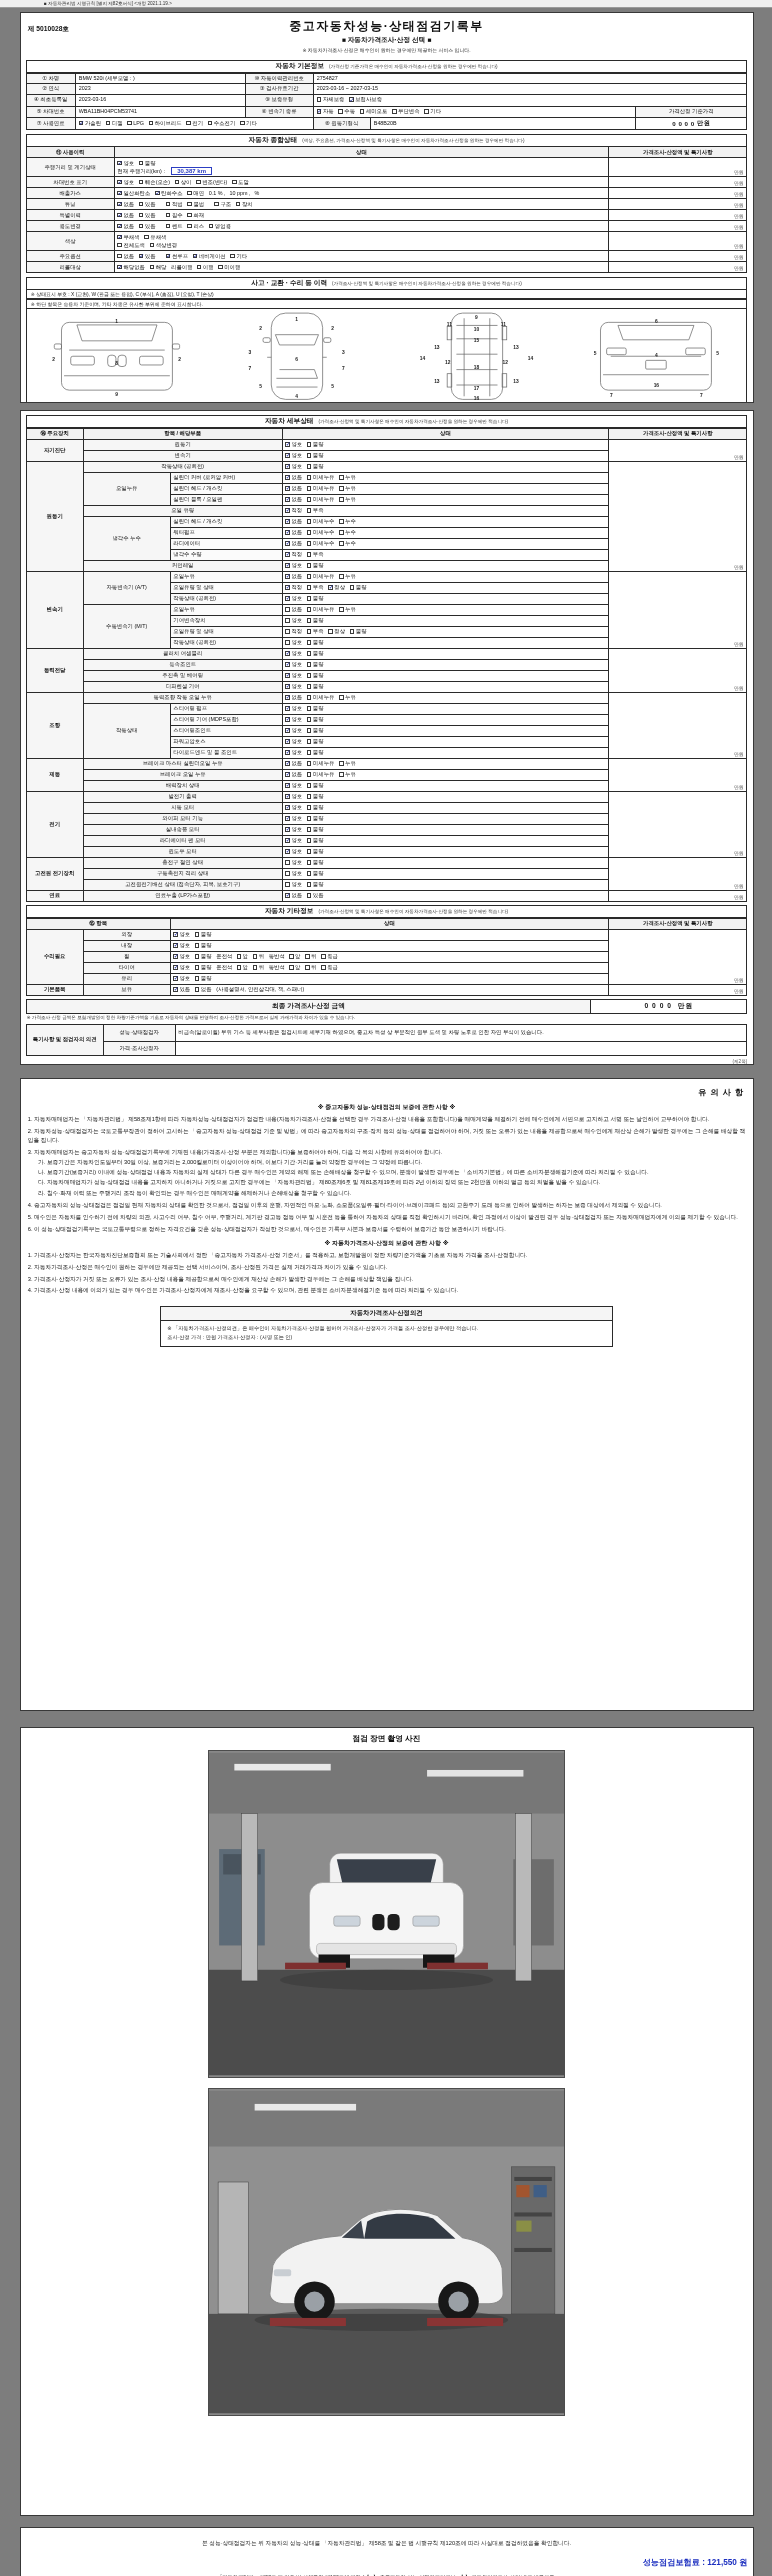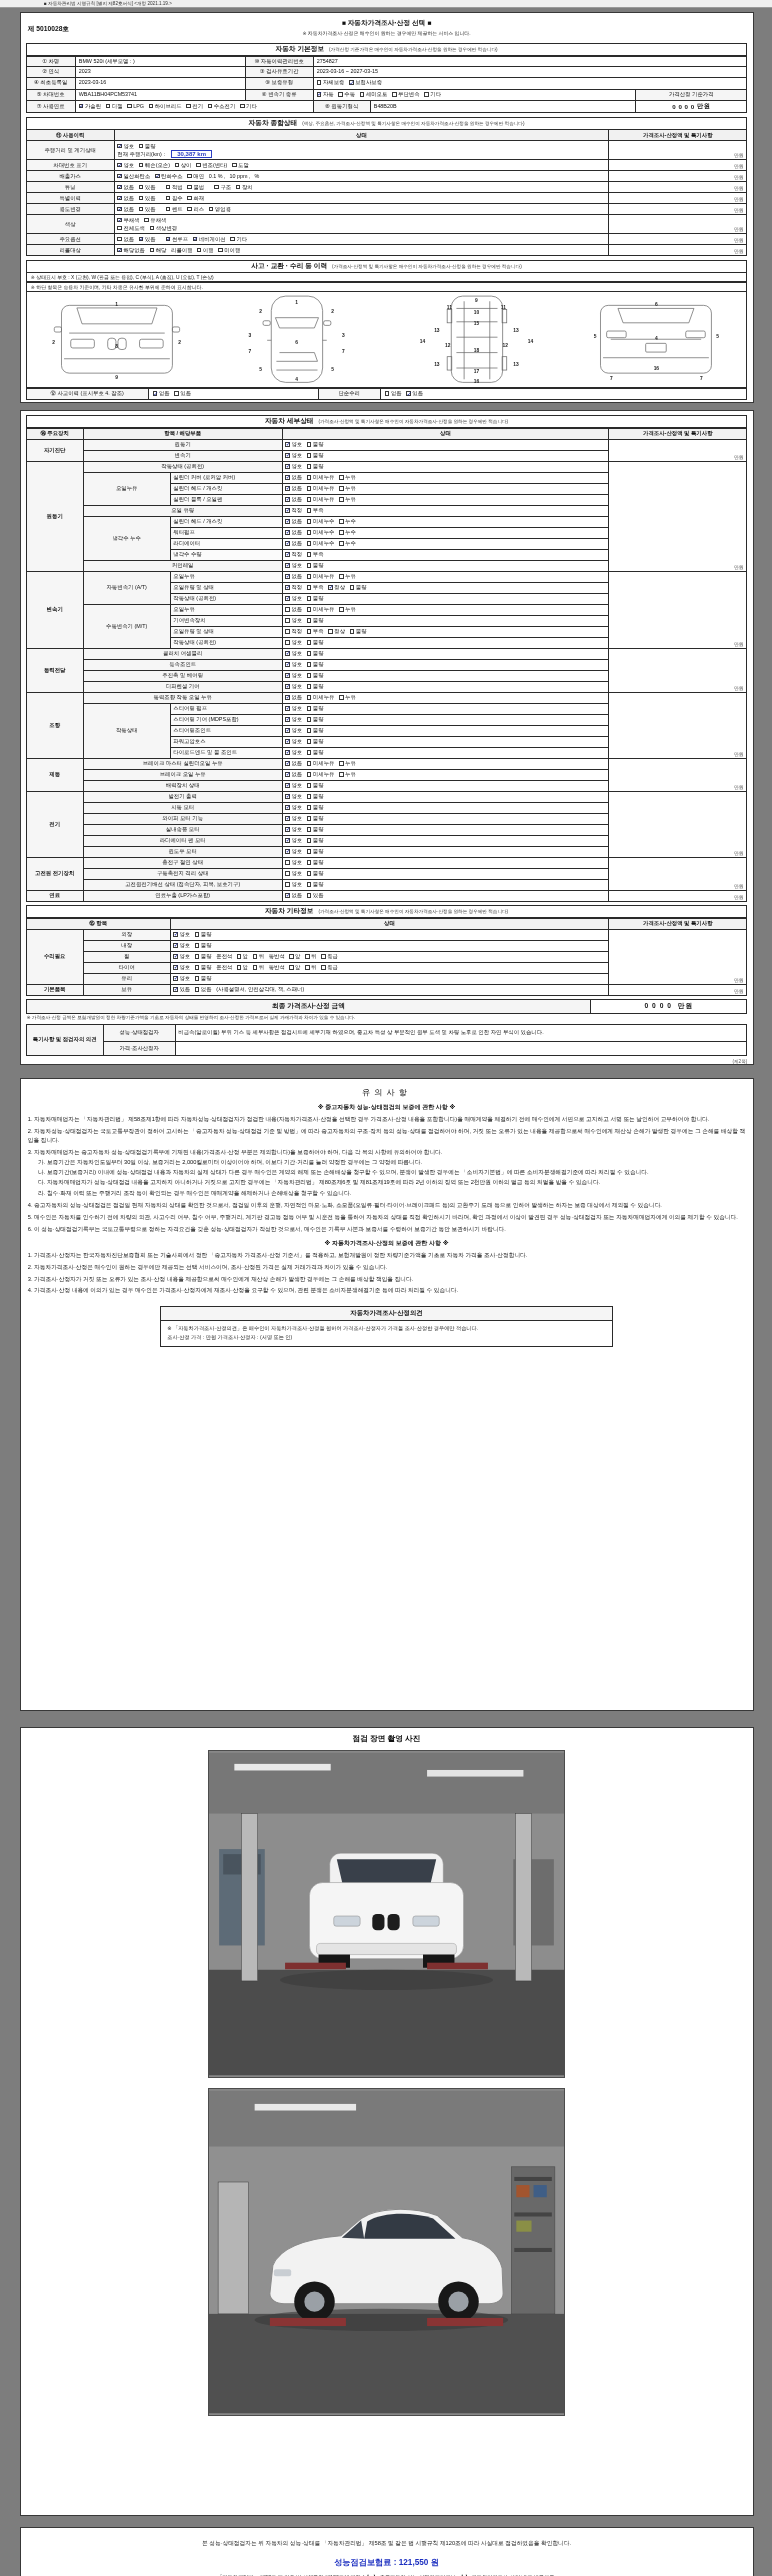--- a/index.html
+++ b/index.html
@@ -56,46 +56,47 @@
 .hcell{padding:1px 4.1px;font-size:5.4px;display:flex;align-items:center}
 .hlbl{background:#f6f6f6;border-right:0.5px solid #2a2a2a;justify-content:center}
 .hl1{width:122px}.hs1{width:170px;border-right:0.5px solid #2a2a2a}.hl2{width:62px}
 .mt-1{margin-top:-0.5px}
 
 .finalbar{display:flex;border:0.5px solid #2a2a2a;margin-top:3.1px;font-weight:bold}
 .final-l{flex:1;text-align:center;padding:2.1px;font-size:6.7px;border-right:0.5px solid #2a2a2a;background:#f5f5f5}
 .final-v{width:155px;text-align:center;padding:2.1px;font-size:6.7px;letter-spacing:1px}
 .finalnote{font-size:4.6px;color:#333;margin-top:1.5px;padding-left:1px}
 
-.ntitle{text-align:center;font-weight:normal;font-size:8.2px;letter-spacing:4.1px;margin:3.1px 0 5.2px}
+.ntitle{text-align:right;font-weight:bold;font-size:8.2px;letter-spacing:4.1px;margin:3.1px 0 5.2px}
 .nl-h{text-align:center;font-weight:bold;font-size:6px;margin:5.2px 0 2.1px}
 .nl-p{font-size:5.7px;line-height:1.55;margin:3.1px 2.1px 0;text-align:justify}
 .nl-s{font-size:5.7px;line-height:1.55;margin:1.5px 2.1px 0 12.4px;text-align:justify}
 .obox{width:453px;margin:10.3px auto 0;border:0.5px solid #2a2a2a}
 .obox-t{text-align:center;font-weight:bold;font-size:6.4px;border-bottom:0.5px solid #2a2a2a;padding:2.1px;background:#f5f5f5}
 .obox-b{font-size:5.2px;padding:3.6px 6.2px;line-height:1.7;color:#222}
 .pagemark{text-align:right;font-size:4.6px;color:#555;margin-top:2.6px}
 
 .photo-title{text-align:center;font-weight:bold;font-size:7.7px;margin:2.1px 0 6.2px}
 .photo{width:357px;height:328px;margin:0 auto 9.3px;border:0.5px solid #4c4c4c;background:#888}
 .photo svg{width:100%;height:100%;display:block}
 
 .sign-title{text-align:center;font-weight:bold;font-size:7.7px;letter-spacing:3.1px;border-bottom:0.5px solid #2a2a2a;margin:-4.1px -5.2px 0;padding:3.1px 0;background:#fafafa}
 .sign-confirm{text-align:center;font-size:5.7px;margin:8.2px 20.6px 0;color:#222}
-.sign-fee{text-align:center;color:#1c2fc0;font-weight:bold;font-size:8.2px;margin:8.2px 0 6.2px}
+.sign-fee{text-align:right;color:#1c2fc0;font-weight:bold;font-size:8.2px;margin:8.2px 0 6.2px}
 .sign-foot{text-align:center;font-size:5.2px;color:#222;margin-top:1.5px}
 </style>
 </head>
 <body>
 
 <div class="topstrip">■ 자동차관리법 시행규칙 [별지 제82호서식] &lt;개정 2021.1.19.&gt;</div>
 
 <div class="panel p1">
   <div class="titleblock">
     <div class="docno">제 5010028호</div>
+    <div class="title">중고자동차성능·상태점검기록부</div>
     <div class="title-sel">■ 자동차가격조사·산정 선택 ■</div>
     <div class="title-note">※ 자동차가격조사·산정은 매수인이 원하는 경우에만 제공하는 서비스 입니다.</div>
   </div>
 
   <div class="sech">
     <span>자동차 기본정보</span>
     <span class="note">(가격산정 기준가격은 매수인이 자동차가격조사·산정을 원하는 경우에만 적습니다)</span>
   </div>
   <div class="btable">
     <div class="brow">

